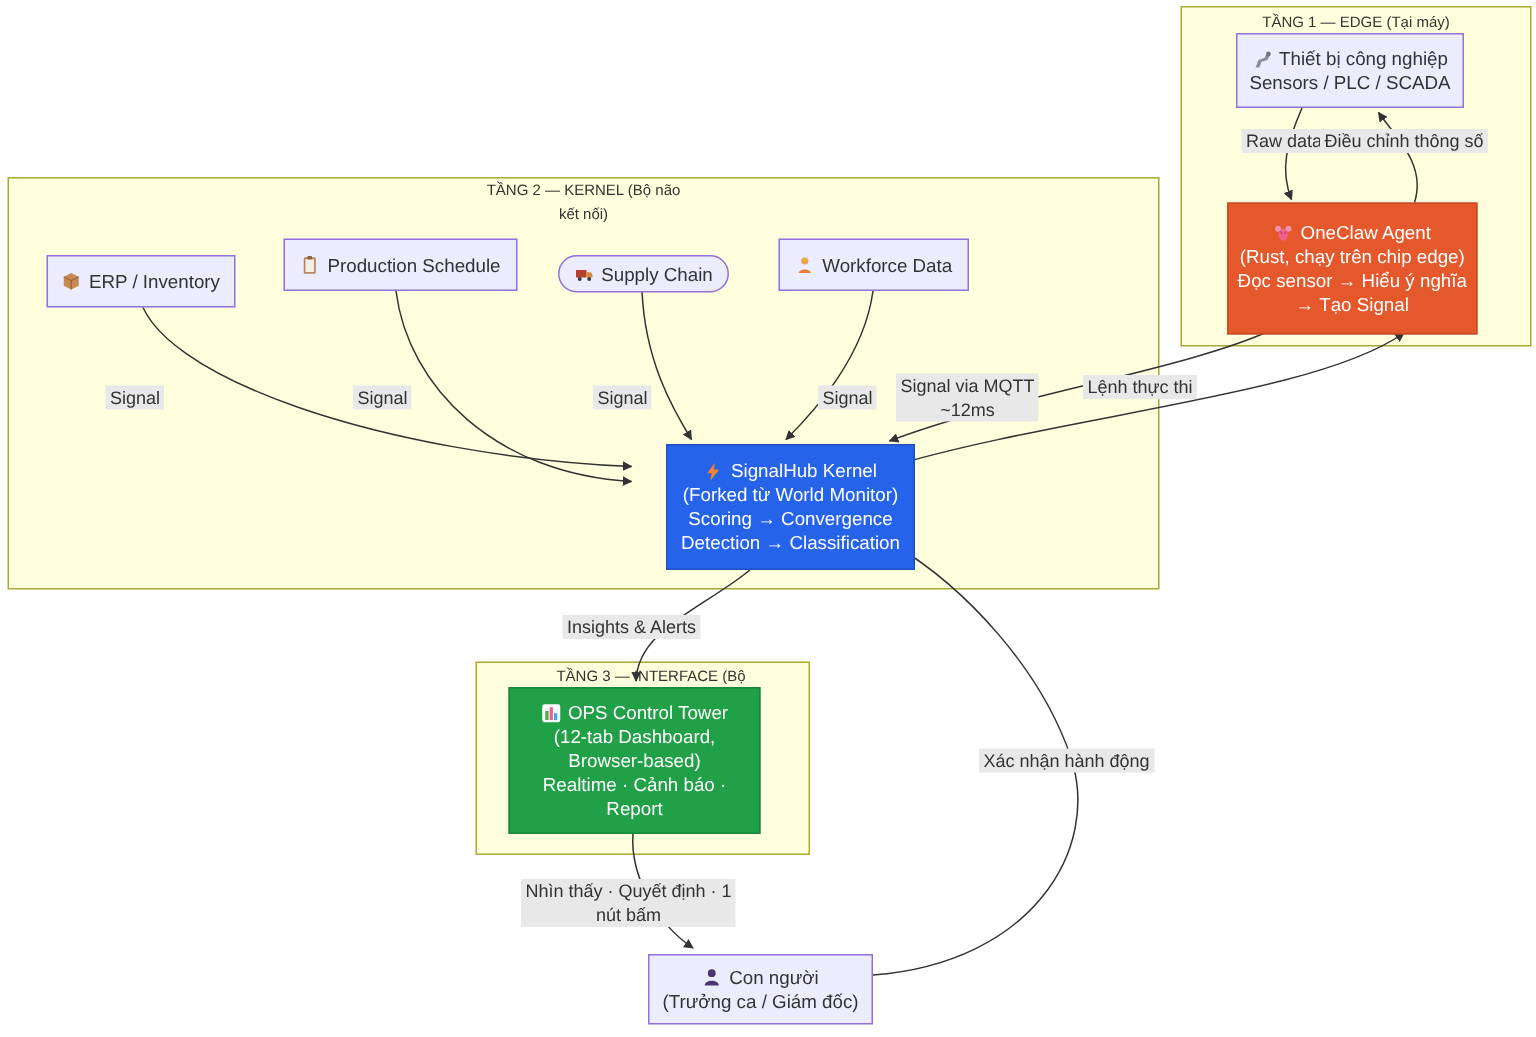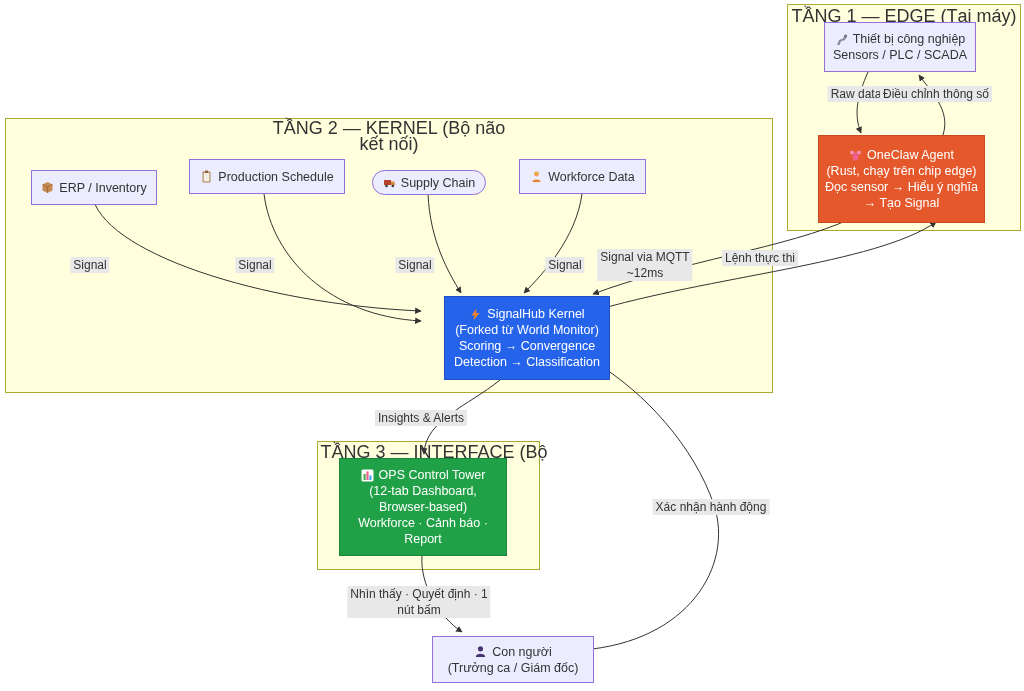--- a/index.html
+++ b/index.html
@@ -1,19 +1,19 @@
 <!DOCTYPE html>
 <html><head>
 <meta charset="utf-8">
 <style>
   html,body{margin:0;padding:0;background:#fff;}
   .canvas{position:relative;width:1024px;height:691px;background:#ffffff;
           font-family:"Liberation Sans",sans-serif;color:#333;overflow:hidden;}
   .cluster{position:absolute;background:#ffffde;border:1px solid #aaaa33;box-sizing:border-box;}
-  .cluster-title{position:absolute;text-align:center;font-size:18px;color:#333;line-height:16px;z-index:1;}
+  .cluster-title{position:absolute;text-align:center;font-size:10px;color:#333;line-height:16px;z-index:1;}
   #svg-edges{position:absolute;left:0;top:0;z-index:2;}
   .edge{fill:none;stroke:#333333;stroke-width:1;marker-end:url(#arrowhead);}
   .elabel{position:absolute;transform:translate(-50%,-50%);background:#e8e8e8;color:#333;
           font-size:12px;line-height:16px;padding:0 3px;text-align:center;white-space:nowrap;z-index:3;}
   .node{position:absolute;display:flex;flex-direction:column;justify-content:center;align-items:center;
         box-sizing:border-box;background:#ececff;border:1px solid #9370db;font-size:12.5px;
         line-height:16px;text-align:center;z-index:4;}
   .node .l1{display:flex;align-items:center;justify-content:flex-start;gap:5px;}
   .node.blue{background:#2563eb;border-color:#1e50c0;color:#fff;}
   .node.green{background:#21a147;border-color:#17863a;color:#fff;}
@@ -182,25 +182,25 @@
             <rect x="0.5" y="0.5" width="12" height="12" rx="1.5" fill="#fdfdfd"></rect>
             <rect x="2.5" y="5" width="2.2" height="6" fill="#4caf50"></rect>
             <rect x="5.4" y="2.5" width="2.2" height="8.5" fill="#f06292"></rect>
             <rect x="8.3" y="6.5" width="2.2" height="4.5" fill="#42a5f5"></rect>
           </svg>
       </span>
       <span>OPS Control Tower</span>
     </div>
     <div>(12-tab Dashboard,</div>
     <div>Browser-based)</div>
-    <div>Workforce · Cảnh báo ·</div>
+    <div>Realtime · Cảnh báo ·</div>
     <div>Report</div>
   </div>
 
-  <div class="node" style="left:432px;top:636px;width:162px;height:47px;">
+  <div class="node" style="left:432px;top:636px;width:150px;height:47px;">
     <div class="l1">
       <span class="ic">
         <svg viewBox="0 0 13 13">
             <circle cx="6.5" cy="3.8" r="2.6" fill="#4a3570"></circle>
             <path d="M1.8 12 C1.8 7.8 11.2 7.8 11.2 12 Z" fill="#4a3570"></path>
           </svg>
       </span>
       <span>Con người</span>
     </div>
     <div>(Trưởng ca / Giám đốc)</div>

